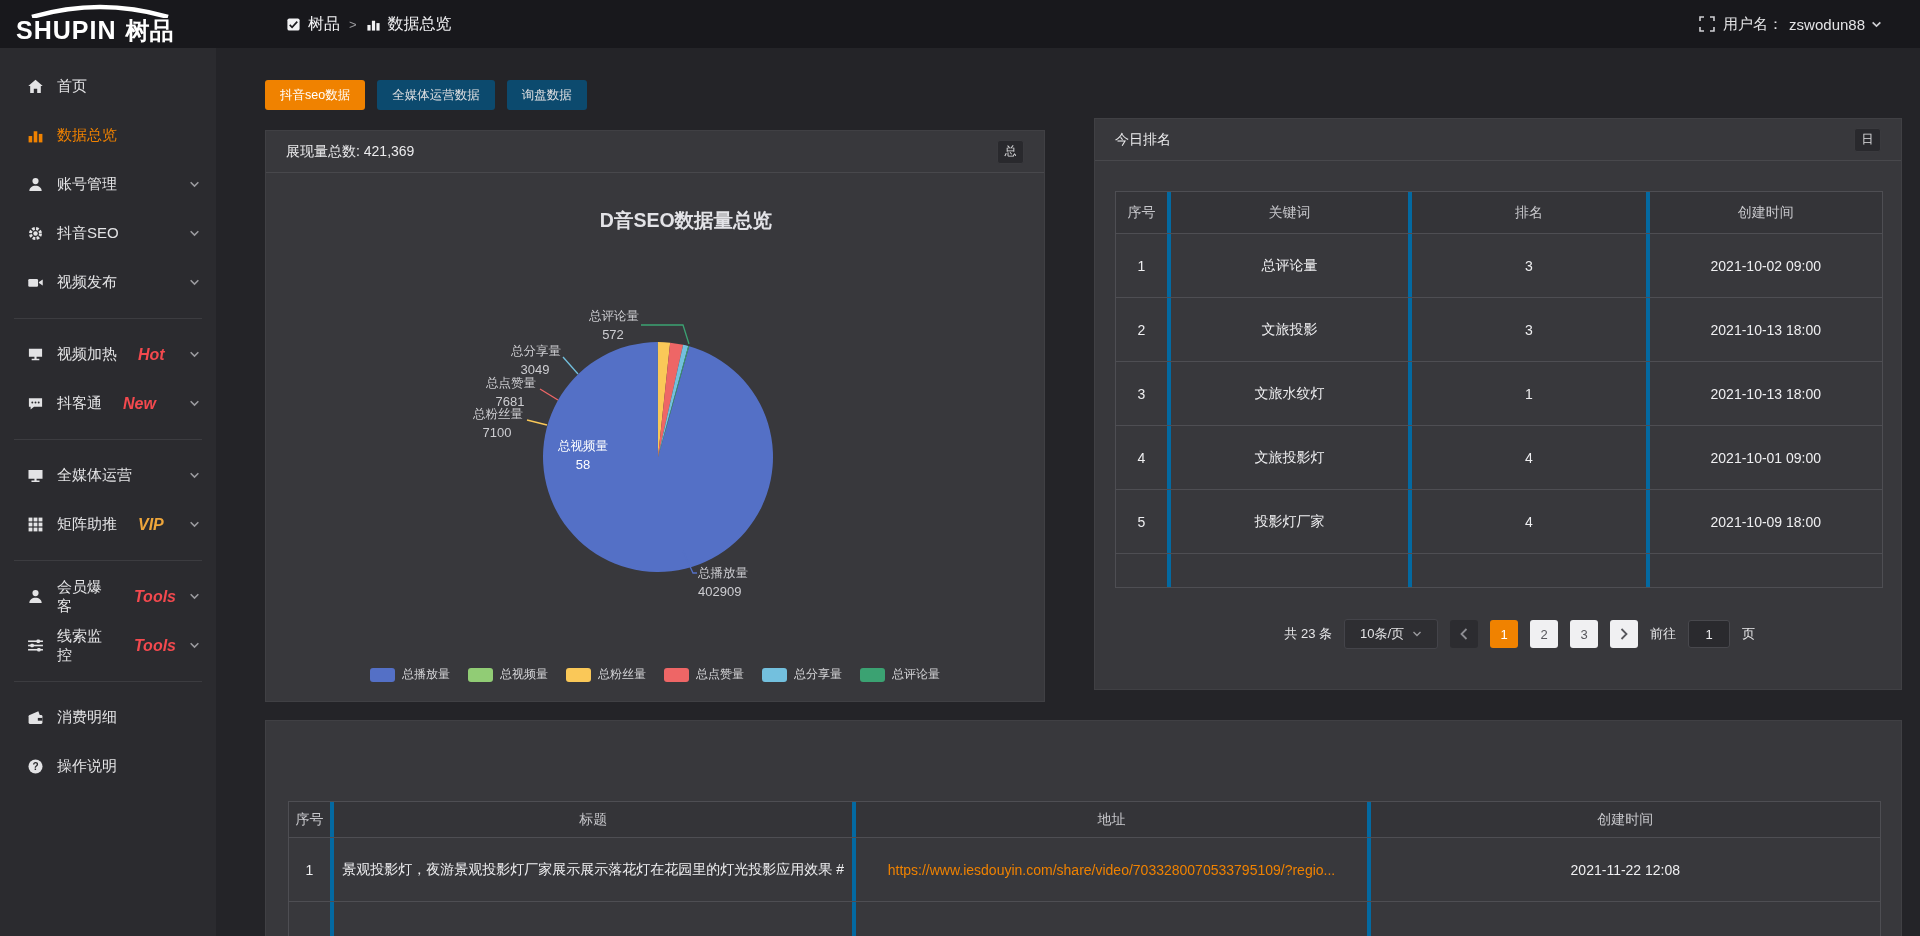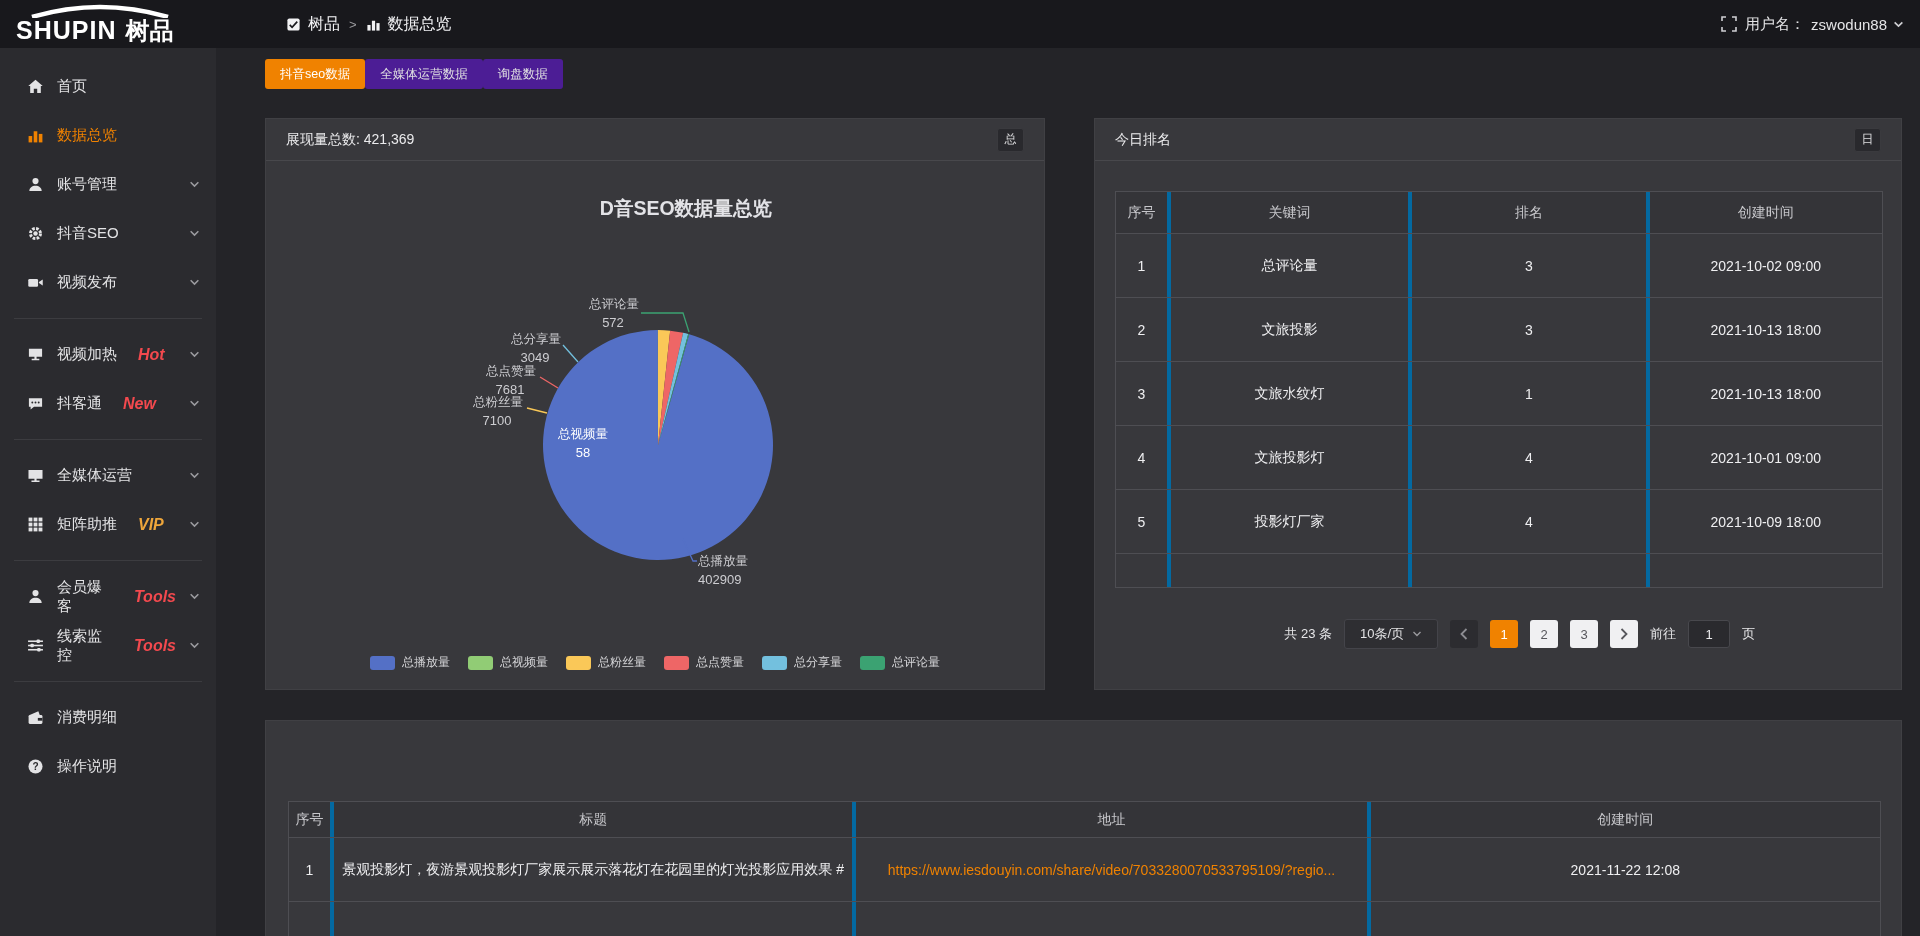--- a/index.html
+++ b/index.html
@@ -8,46 +8,46 @@
   
   .app-header { position:absolute; top:0; left:0; width:1920px; height:48px;
     background:#18181c; display:flex; align-items:center; z-index:10; }
   .logo { width:252px; padding-left:16px; display:flex; align-items:flex-end; cursor:pointer; }
   .logo-arc { position:absolute; top:4px; left:24px; }
   .logo-en { color:#fff; font-size:25px; font-weight:700; letter-spacing:1px; line-height:1; padding-top:12px; }
   .logo-cn { color:#fff; font-size:24px; font-weight:700; margin-left:9px; line-height:1; }
   .breadcrumb { display:flex; align-items:center; margin-left:34px; gap:9px; }
   .crumb { display:flex; align-items:center; gap:7px; color:#f2f2f4; font-size:16px; cursor:pointer; }
   .crumb-sep { color:#9a9a9e; font-size:13px; }
-  .header-right { margin-left:auto; display:flex; align-items:center; gap:8px; padding-right:16px; }
+  .header-right { margin-left:auto; display:flex; align-items:center; gap:8px; padding-right:38px; }
   .fullscreen-btn { color:#cfcfd3; cursor:pointer; display:flex; }
   .user-chip { display:flex; align-items:center; gap:6px; color:#e4e4e6; font-size:15px; cursor:pointer; }
   
   .sidebar { position:absolute; top:48px; left:0; bottom:0; width:216px; background:#2b2b2f; padding-top:14px; }
   .side-item { display:flex; align-items:center; height:49px; padding:0 16px 0 27px; gap:13px;
     color:#e3e3e5; font-size:15px; cursor:pointer; }
   .side-item .s-icon { display:flex; width:17px; justify-content:center; }
   .side-item.active { color:#f08200; }
   .side-badge { font-style:italic; font-weight:700; font-size:16px; margin-left:8px; }
   .side-badge.red { color:#f3494e; } .side-badge.gold { color:#eea63b; }
   .side-caret { margin-left:auto; color:#9b9b9f; display:flex; }
   .side-divider { height:1px; background:#3c3c40; margin:11px 14px; }
   
   .content { position:absolute; left:216px; top:48px; right:0; bottom:0; background:#242428; overflow:hidden; }
-  .tabs { position:absolute; left:49px; top:11px; display:flex; }
-  .tab { height:30px; padding:0 15px; font-size:12.5px; color:#e0e0e2; background:#4c1d95;
+  .tabs { position:absolute; left:49px; top:32px; display:flex; gap:12px; }
+  .tab { height:30px; padding:0 15px; font-size:12.5px; color:#e0e0e2; background:#0c4a6e;
     border:none; border-radius:3px; display:flex; align-items:center; cursor:pointer; }
   .tab.active { background:#f08200; color:#fff; }
   .panel { position:absolute; background:#38383c; border:1px solid #404044; }
   .panel-head { height:42px; border-bottom:1px solid #48484c; display:flex; align-items:center;
     justify-content:space-between; padding:0 20px; }
   .panel-title { font-size:14px; color:#ebebed; }
   .corner-btn { min-width:27px; height:24px; padding:0 6px; background:#29292d; border:1px solid #3a3a3e;
     border-radius:3px; color:#dedee0; font-size:12px; display:flex; align-items:center; justify-content:center; cursor:pointer; }
-  #panel-overview { left:49px; top:70px; width:780px; height:572px; }
+  #panel-overview { left:49px; top:82px; width:780px; height:572px; }
   #panel-ranking  { left:878px; top:70px; width:808px; height:572px; }
   #panel-report   { left:49px; top:672px; width:1637px; height:500px; }
   #pie-wrap { position:absolute; left:0; top:42px; width:778px; height:468px; }
   .legend { position:absolute; left:0; bottom:18px; width:778px; display:flex; justify-content:center; gap:18px; }
   .legend-item { display:flex; align-items:center; gap:7px; cursor:pointer; }
   .legend-swatch { width:25px; height:14px; border-radius:3px; }
   .legend-label { font-size:12px; color:#d6d6d9; }
   
   .dtable { position:absolute; border:1px solid #4e4e53; }
   .trow { display:flex; border-bottom:1px solid #4e4e53; background:#38383c; }

